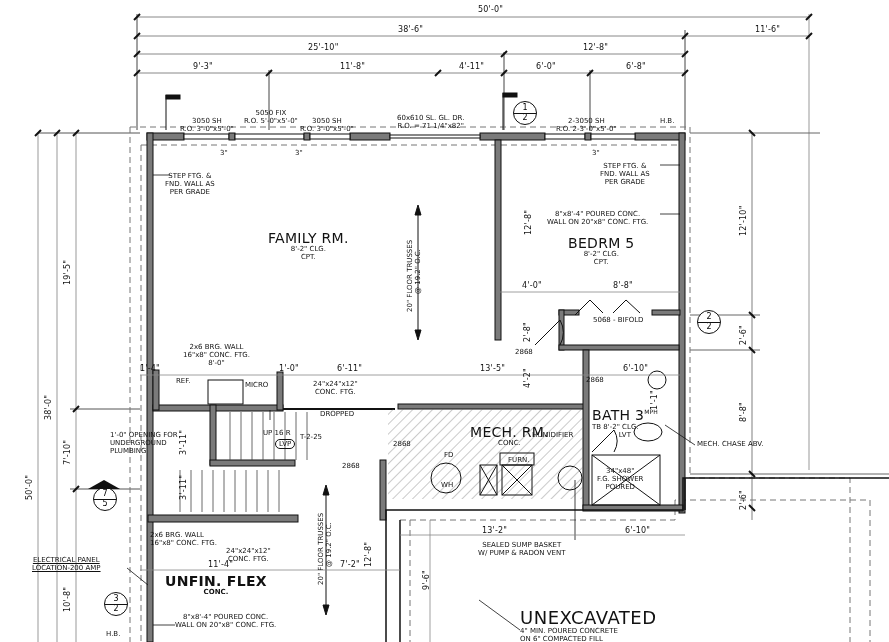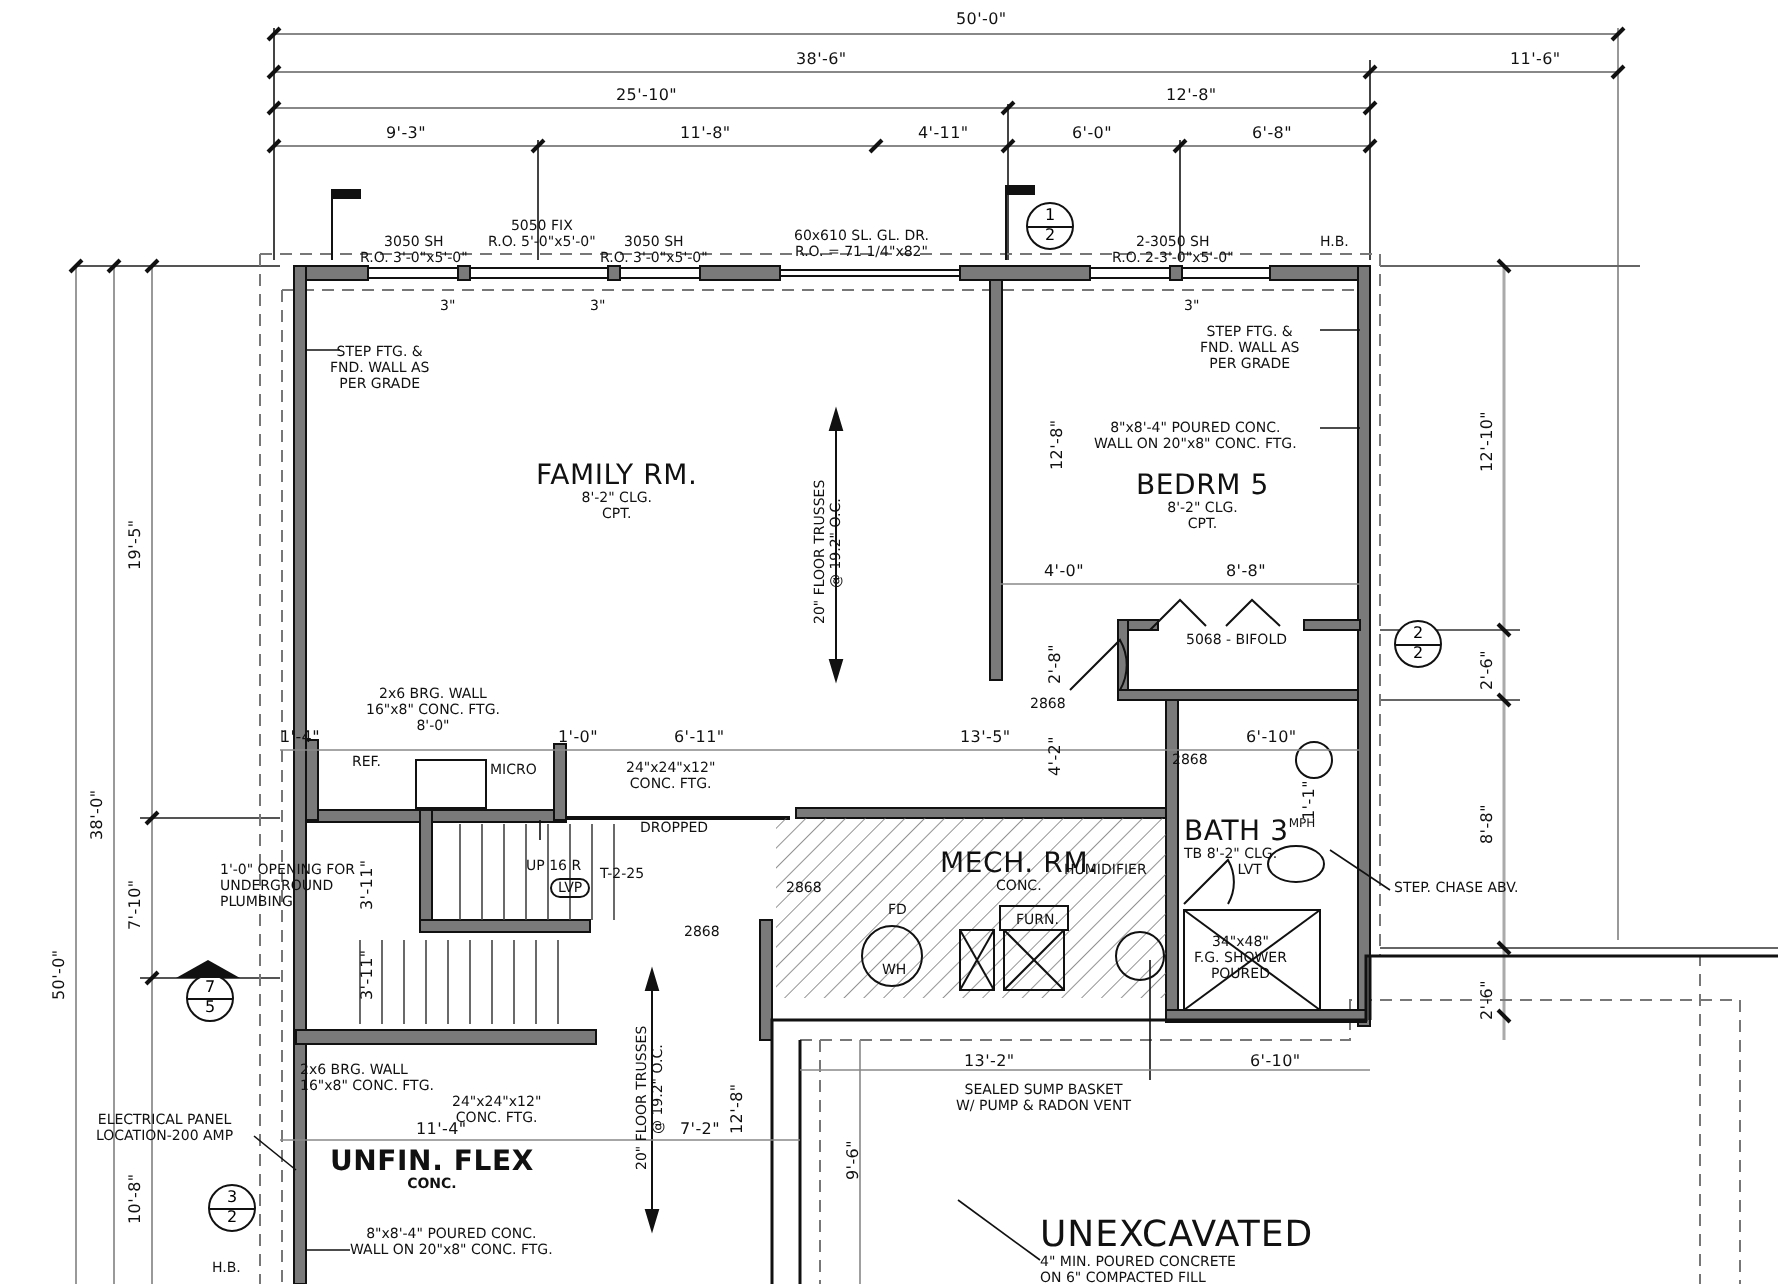--- a/index.html
+++ b/index.html
@@ -346,21 +346,21 @@
 </div>
 <div class="lbl note" style="left:320px;top:410px;">DROPPED</div>
 <div class="lbl note" style="left:176px;top:377px;">REF.</div>
 <div class="lbl note" style="left:245px;top:381px;text-align:center;">MICRO</div>
 
 <div class="lbl note" style="left:110px;top:431px;">
   <div>1'-0" OPENING FOR</div>
     <div>UNDERGROUND</div>
     <div>PLUMBING</div>
 </div>
-<div class="lbl note r" style="left:48px;top:556px;">
+<div class="lbl note r" style="left:32px;top:556px;text-decoration:underline;">
   <div>ELECTRICAL PANEL</div>
     <div>LOCATION-200 AMP</div>
 </div>
 <div class="lbl note" style="left:106px;top:630px;">H.B.</div>
 <div class="lbl note r" style="left:175px;top:613px;">
   <div>8"x8'-4" POURED CONC.</div>
     <div>WALL ON 20"x8" CONC. FTG.</div>
 </div>
 
 <div class="lbl note" style="left:263px;top:429px;">UP 16 R</div>
@@ -368,21 +368,21 @@
 <div class="lbl note" style="left:275px;top:439px;border:1px solid #111;border-radius:6px;padding:0 3px;">LVP</div>
 
 <div class="lbl note" style="left:532px;top:431px;">HUMIDIFIER</div>
 <div class="lbl note" style="left:444px;top:451px;">FD</div>
 <div class="lbl note" style="left:441px;top:481px;">WH</div>
 <div class="lbl note" style="left:508px;top:456px;">FURN.</div>
 <div class="lbl note r" style="left:478px;top:541px;">
   <div>SEALED SUMP BASKET</div>
     <div>W/ PUMP &amp; RADON VENT</div>
 </div>
-<div class="lbl note" style="left:697px;top:440px;">STEP. CHASE ABV.</div>
+<div class="lbl note" style="left:697px;top:440px;">MECH. CHASE ABV.</div>
 <div class="lbl note c" style="left:597px;top:467px;">
   <div>34"x48"</div>
     <div>F.G. SHOWER</div>
     <div>POURED</div>
 </div>
 <div class="lbl note" style="left:593px;top:316px;">5068 - BIFOLD</div>
 
 <div class="lbl dim vert" style="left:525px;top:235px;">12'-8"</div>
 <div class="lbl dim" style="left:522px;top:282px;">4'-0"</div>
 <div class="lbl dim" style="left:613px;top:282px;">8'-8"</div>

